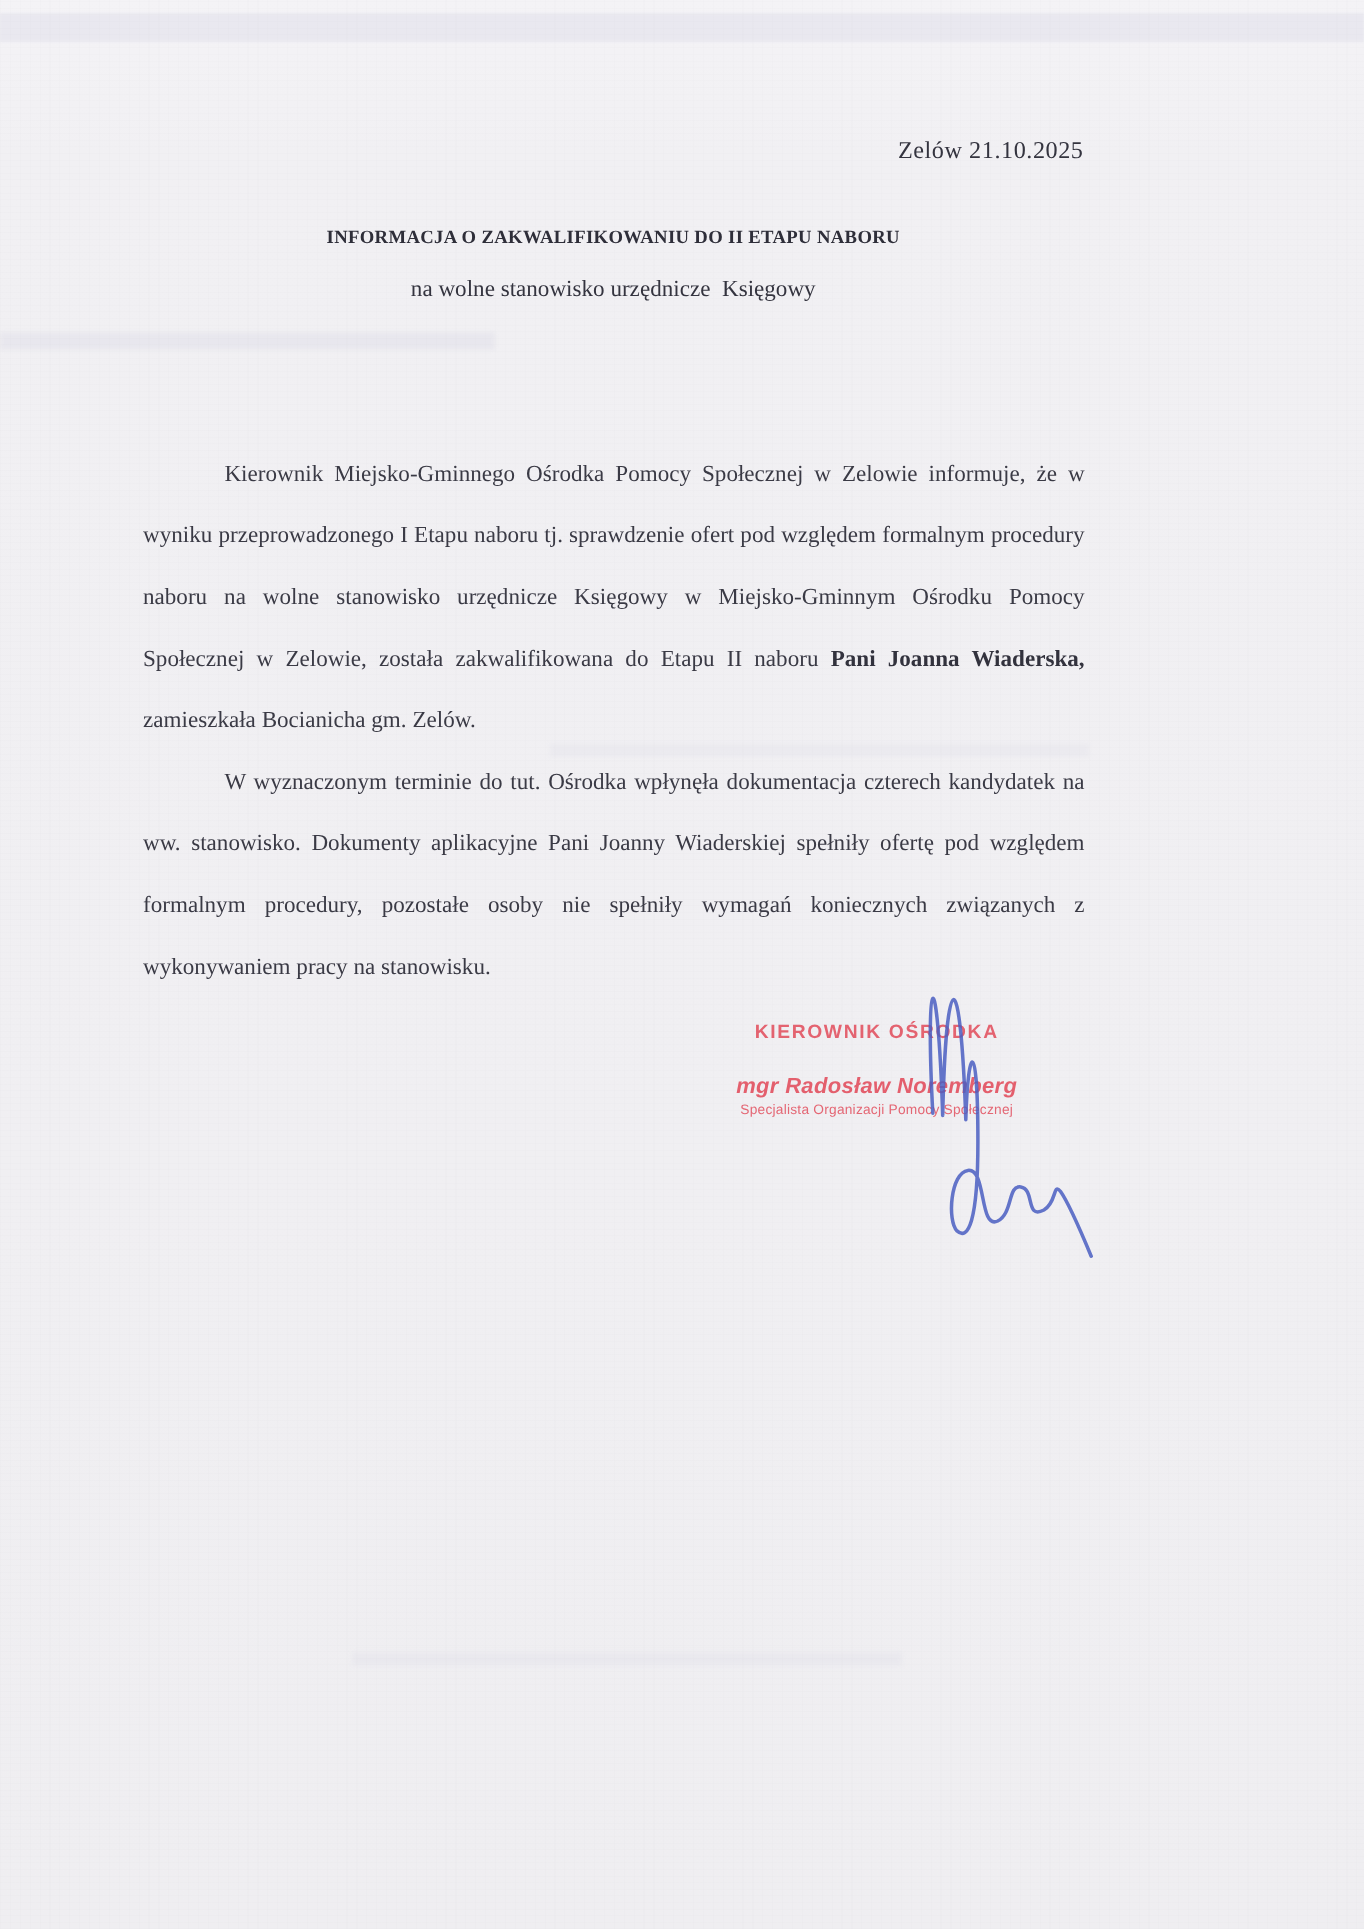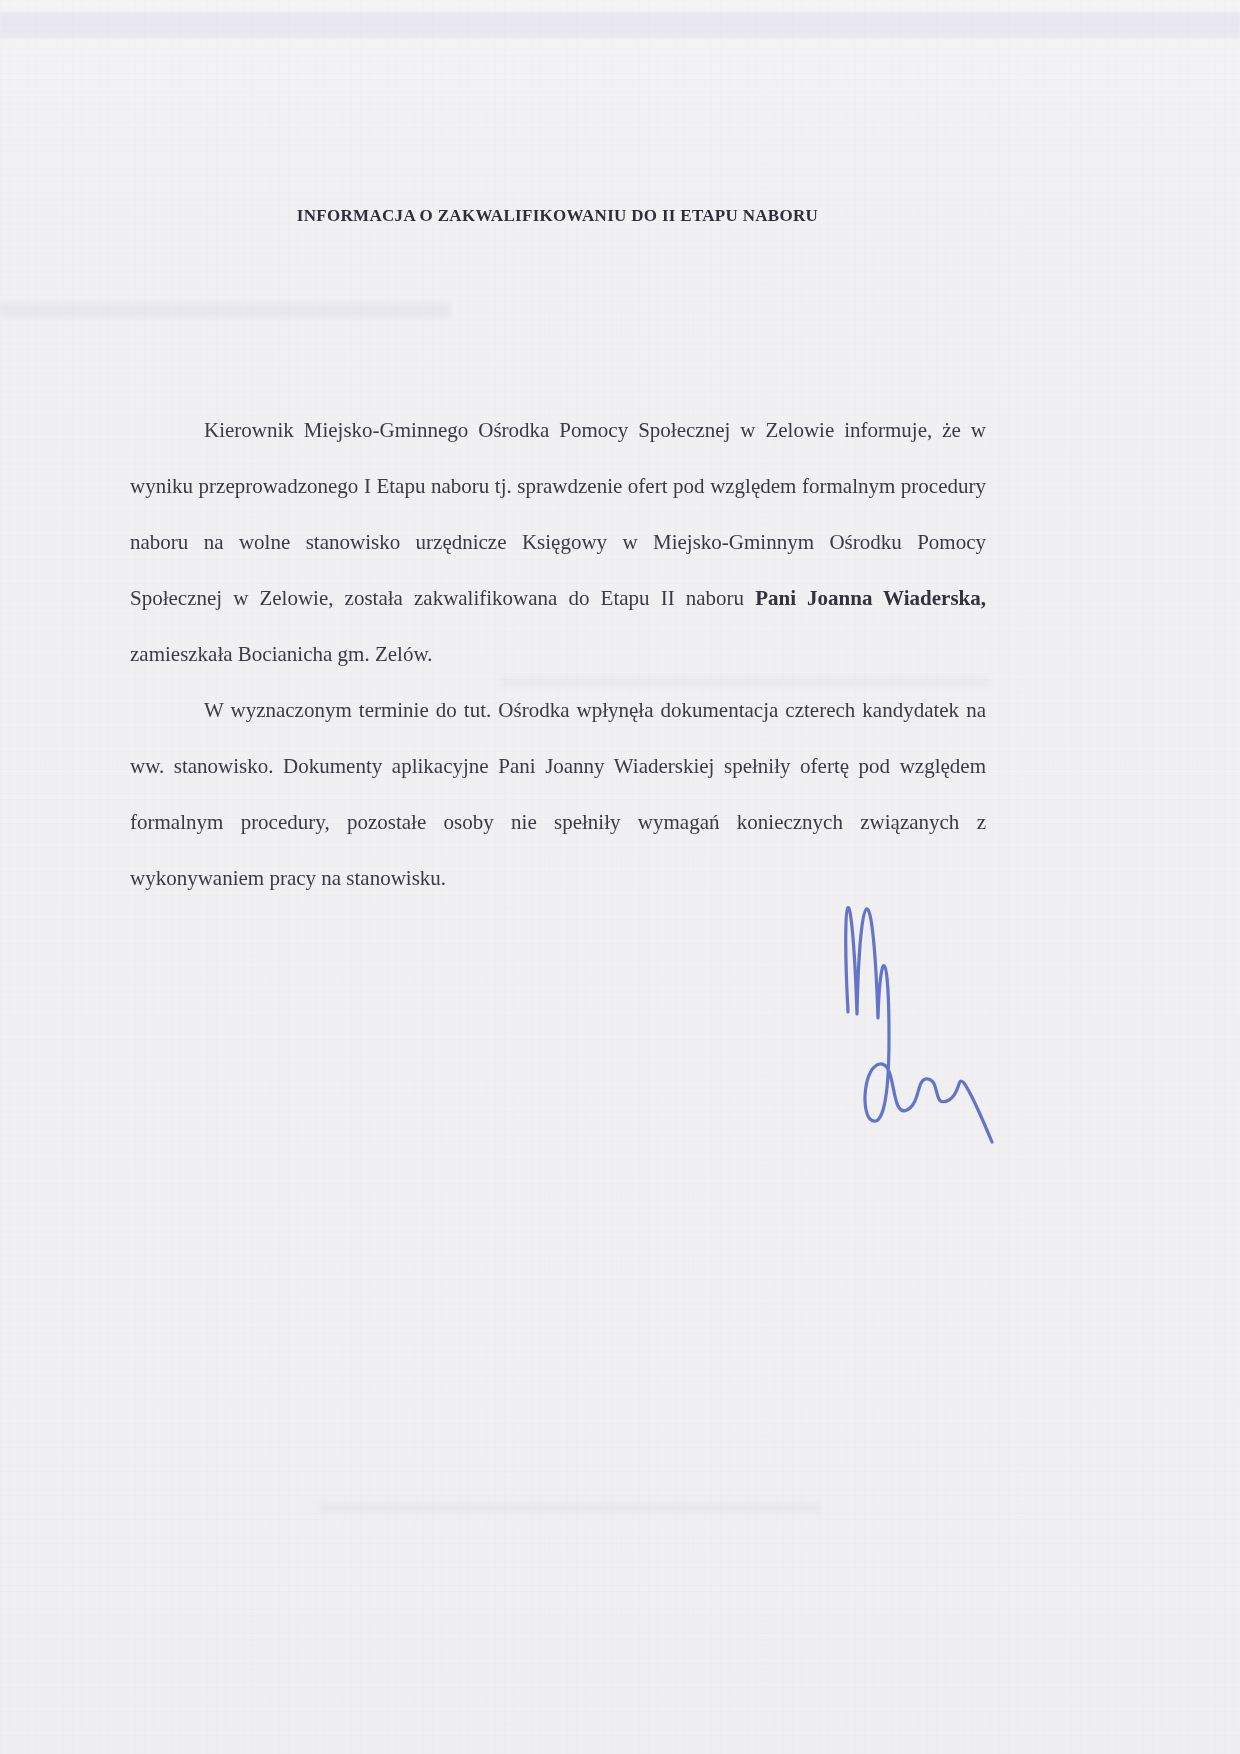--- a/index.html
+++ b/index.html
@@ -91,28 +91,35 @@
 </head>
 <body>
 
 <div class="page">
 
   <div class="scan-band"></div>
   <div class="smudge s1"></div>
   <div class="smudge s2"></div>
   <div class="smudge s3"></div>
 
+  <div class="letter-date">Zelów 21.10.2025</div>
 
   <div class="letter-title">INFORMACJA O ZAKWALIFIKOWANIU DO II ETAPU NABORU</div>
+  <div class="letter-sub sub1">na wolne stanowisko urzędnicze  Księgowy</div>
 
   <div class="letter-body">
     <p><span>Kierownik Miejsko-Gminnego Ośrodka Pomocy Społecznej w Zelowie informuje, że w wyniku przeprowadzonego I Etapu naboru tj. sprawdzenie ofert pod względem formalnym procedury naboru na wolne stanowisko urzędnicze Księgowy w Miejsko-Gminnym Ośrodku Pomocy Społecznej w Zelowie, została zakwalifikowana do Etapu II naboru </span><b>Pani Joanna Wiaderska,</b><span> zamieszkała Bocianicha gm. Zelów.</span></p>
     <p>W wyznaczonym terminie do tut. Ośrodka wpłynęła dokumentacja czterech kandydatek na ww. stanowisko. Dokumenty aplikacyjne Pani Joanny Wiaderskiej spełniły ofertę pod względem formalnym procedury, pozostałe osoby nie spełniły wymagań koniecznych związanych z wykonywaniem pracy na stanowisku.</p>
   </div>
 
+  <div class="stamp">
+    <div class="line1">KIEROWNIK OŚRODKA</div>
+    <div class="line2">mgr Radosław Noremberg</div>
+    <div class="line3">Specjalista Organizacji Pomocy Społecznej</div>
+  </div>
 
   <svg class="signature-svg" viewBox="0 0 264 390" fill="none" xmlns="http://www.w3.org/2000/svg">
     <path stroke-width="3.2" stroke-linecap="round" stroke-linejoin="round" opacity="0.85" d="M 112 246
              C 105 115, 116 98, 121 248
              C 124 112, 137 102, 142 252
              C 144 182, 153 176, 153 272
              C 153 345, 144 362, 134 353
              C 125 344, 128 300, 144 298
              C 161 296, 154 352, 171 344
              C 185 337, 180 311, 192 313

